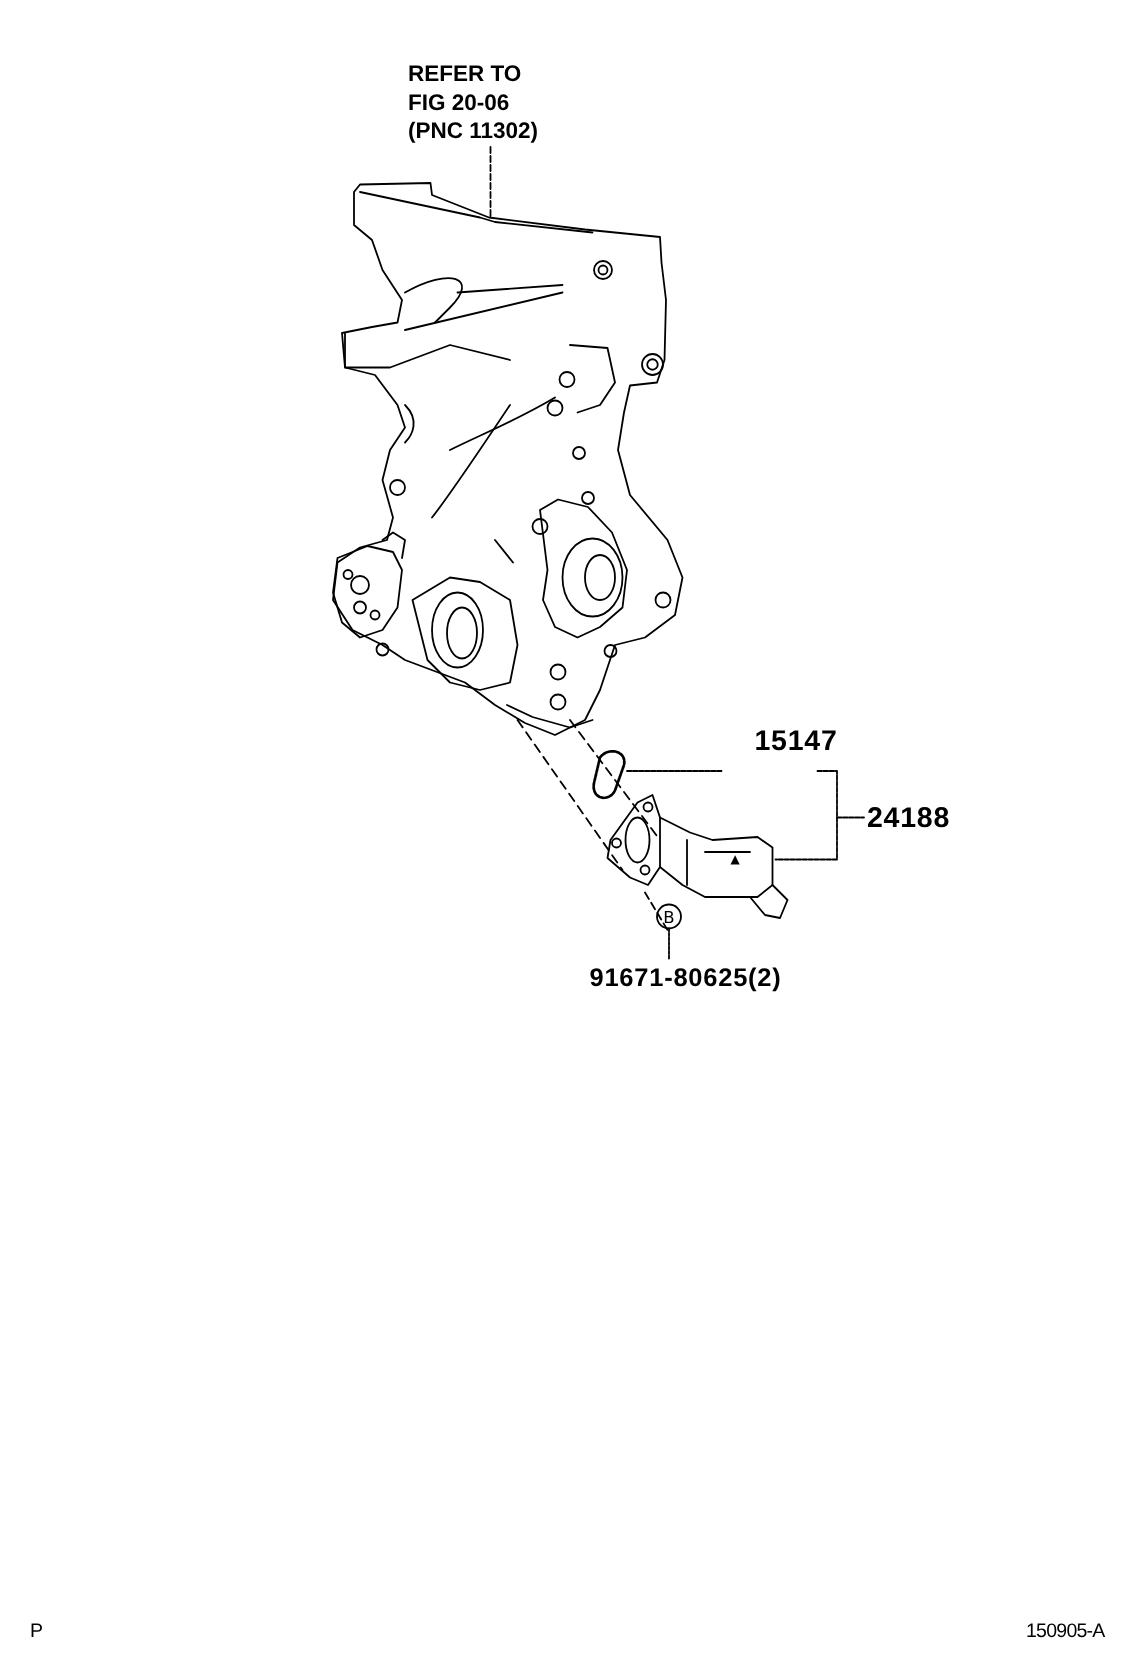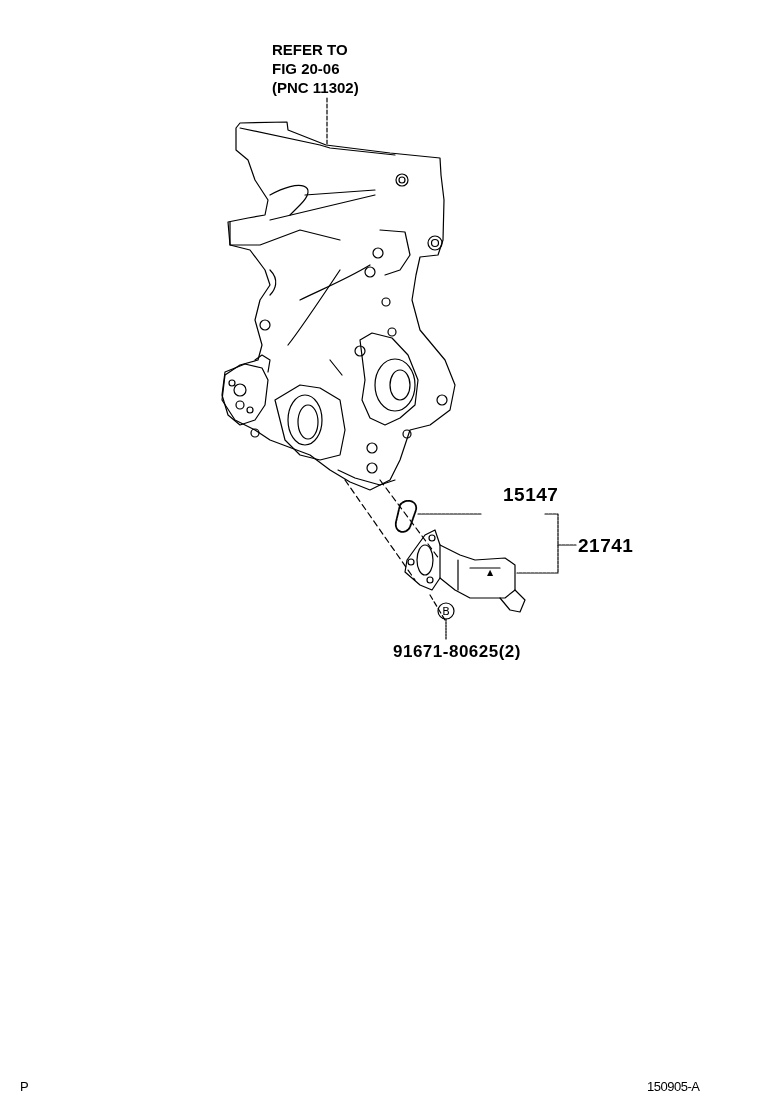--- a/index.html
+++ b/index.html
@@ -5,21 +5,21 @@
     html, body { margin:0; padding:0; background:#ffffff; }
     body { width:760px; height:1112px; position:relative; overflow:hidden; font-family:"DejaVu Sans Mono", monospace; color:#000; }
     .lbl { position:absolute; font-family:Liberation Sans, sans-serif; font-weight:bold; color:#000; white-space:nowrap; }
     .refer { font-size:15px; line-height:19px; left:272px; top:40px; }
     .refer div { height:19px; }
     .pn { font-size:19px; letter-spacing:0.5px; }
     #p15147 { left:483px; top:484px;margin-left:20px; }
     #p15104 { left:578px; top:535px; }
     #pbolt { left:393px; top:642px; font-size:17px; }
     #footer-left { position:absolute; left:20px; top:1079px; font-family:"Liberation Sans", sans-serif; font-size:13px; }
-    #footer-right { position:absolute; left:647px; top:1079px; font-family:"Liberation Sans", sans-serif; font-size:13px; letter-spacing:-0.5px; }
+    #footer-right { position:absolute; left:684px; top:1079px; font-family:"Liberation Sans", sans-serif; font-size:13px; letter-spacing:-0.5px; }
     svg.drawing { position:absolute; left:0; top:0; }
   </style>
 </head>
 <body>
 
 <svg class="drawing" width="760" height="1112" viewBox="0 0 760 1112" xmlns="http://www.w3.org/2000/svg">
   <g fill="none" stroke="#000" stroke-width="1.2" stroke-linejoin="round" stroke-linecap="round">
 
     <line x1="327" y1="98" x2="327" y2="145" stroke-dasharray="4,2"></line>
 
@@ -98,17 +98,17 @@
   <text x="446" y="615" text-anchor="middle" font-size="11" font-family="DejaVu Sans, sans-serif" fill="#000">B</text>
 </svg>
 
 <div class="lbl refer">
   <div>REFER TO</div>
   <div>FIG 20-06</div>
   <div>(PNC 11302)</div>
 </div>
 
 <div class="lbl pn" id="p15147">15147</div>
-<div class="lbl pn" id="p15104">21741</div>
+<div class="lbl pn" id="p15104">24188</div>
 <div class="lbl pn" id="pbolt">91671-80625(2)</div>
 
 <div id="footer-left">P</div>
 <div id="footer-right">150905-A</div>
 
 </body></html>

